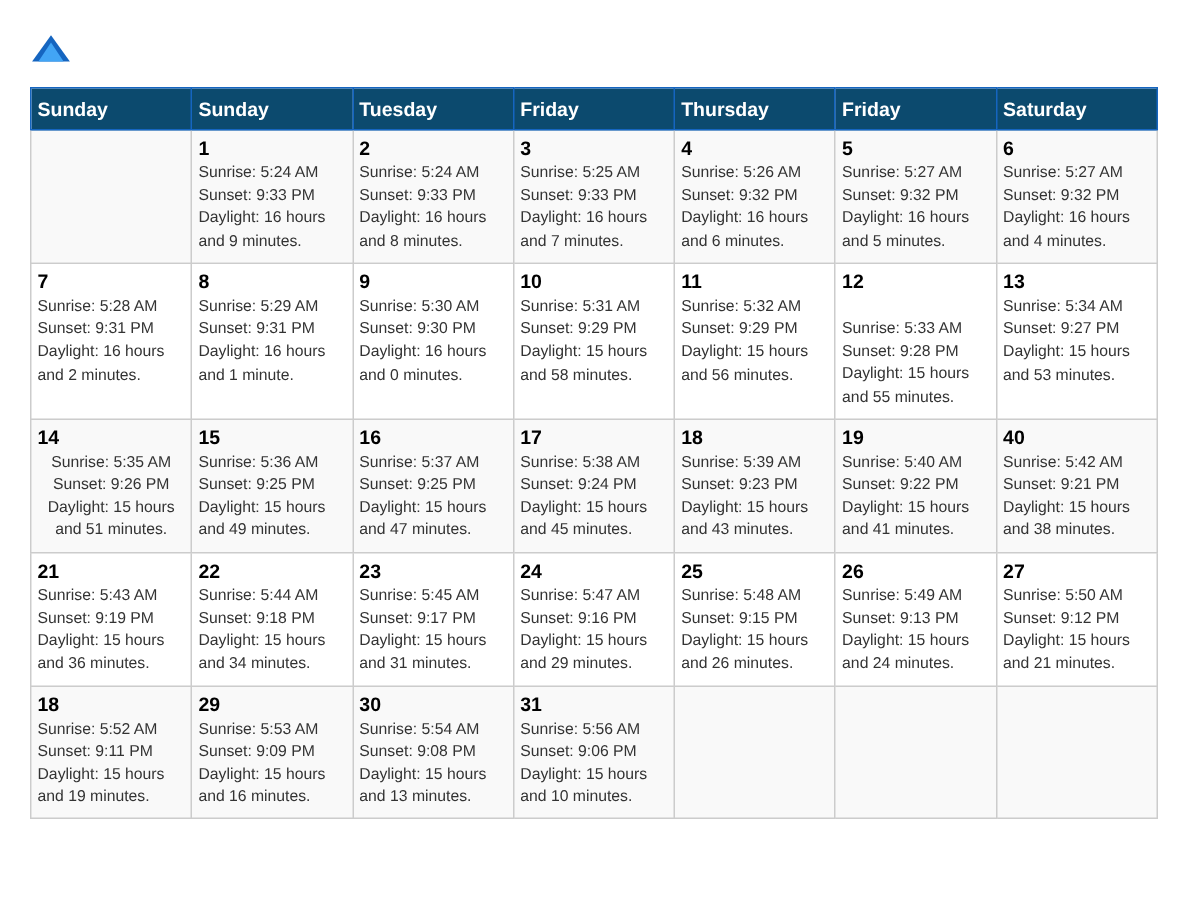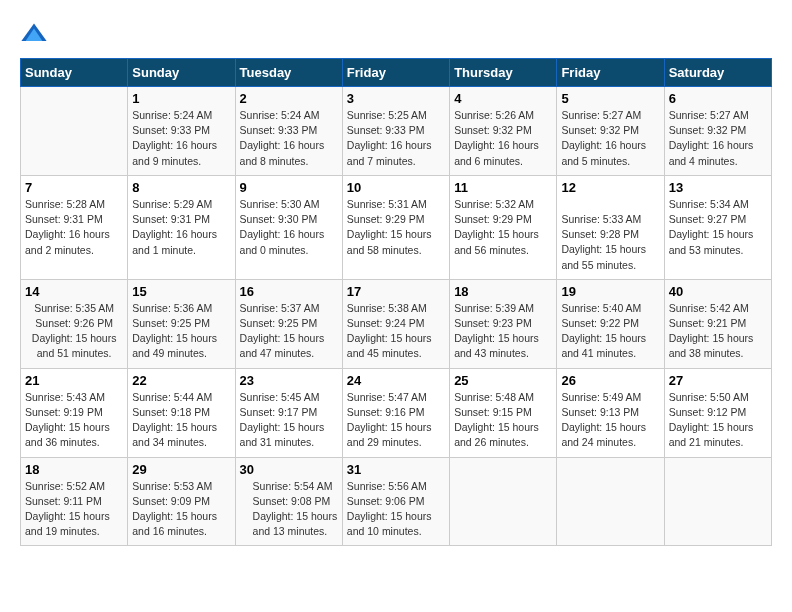--- a/index.html
+++ b/index.html
@@ -319,21 +319,21 @@
         </td>
         <td>
           <span class="day-number">29</span>
           <div class="day-info" style="white-space: pre-line;">Sunrise: 5:53 AM
 Sunset: 9:09 PM
 Daylight: 15 hours
 and 16 minutes.</div>
         </td>
         <td>
           <span class="day-number">30</span>
-          <div class="day-info" style="white-space: pre-line; margin-left: 13px;">Sunrise: 5:54 AM
+          <div class="day-info" style="white-space: pre-line;">Sunrise: 5:54 AM
 Sunset: 9:08 PM
 Daylight: 15 hours
 and 13 minutes.</div>
         </td>
         <td>
           <span class="day-number">31</span>
           <div class="day-info" style="white-space: pre-line;">Sunrise: 5:56 AM
 Sunset: 9:06 PM
 Daylight: 15 hours
 and 10 minutes.</div>

